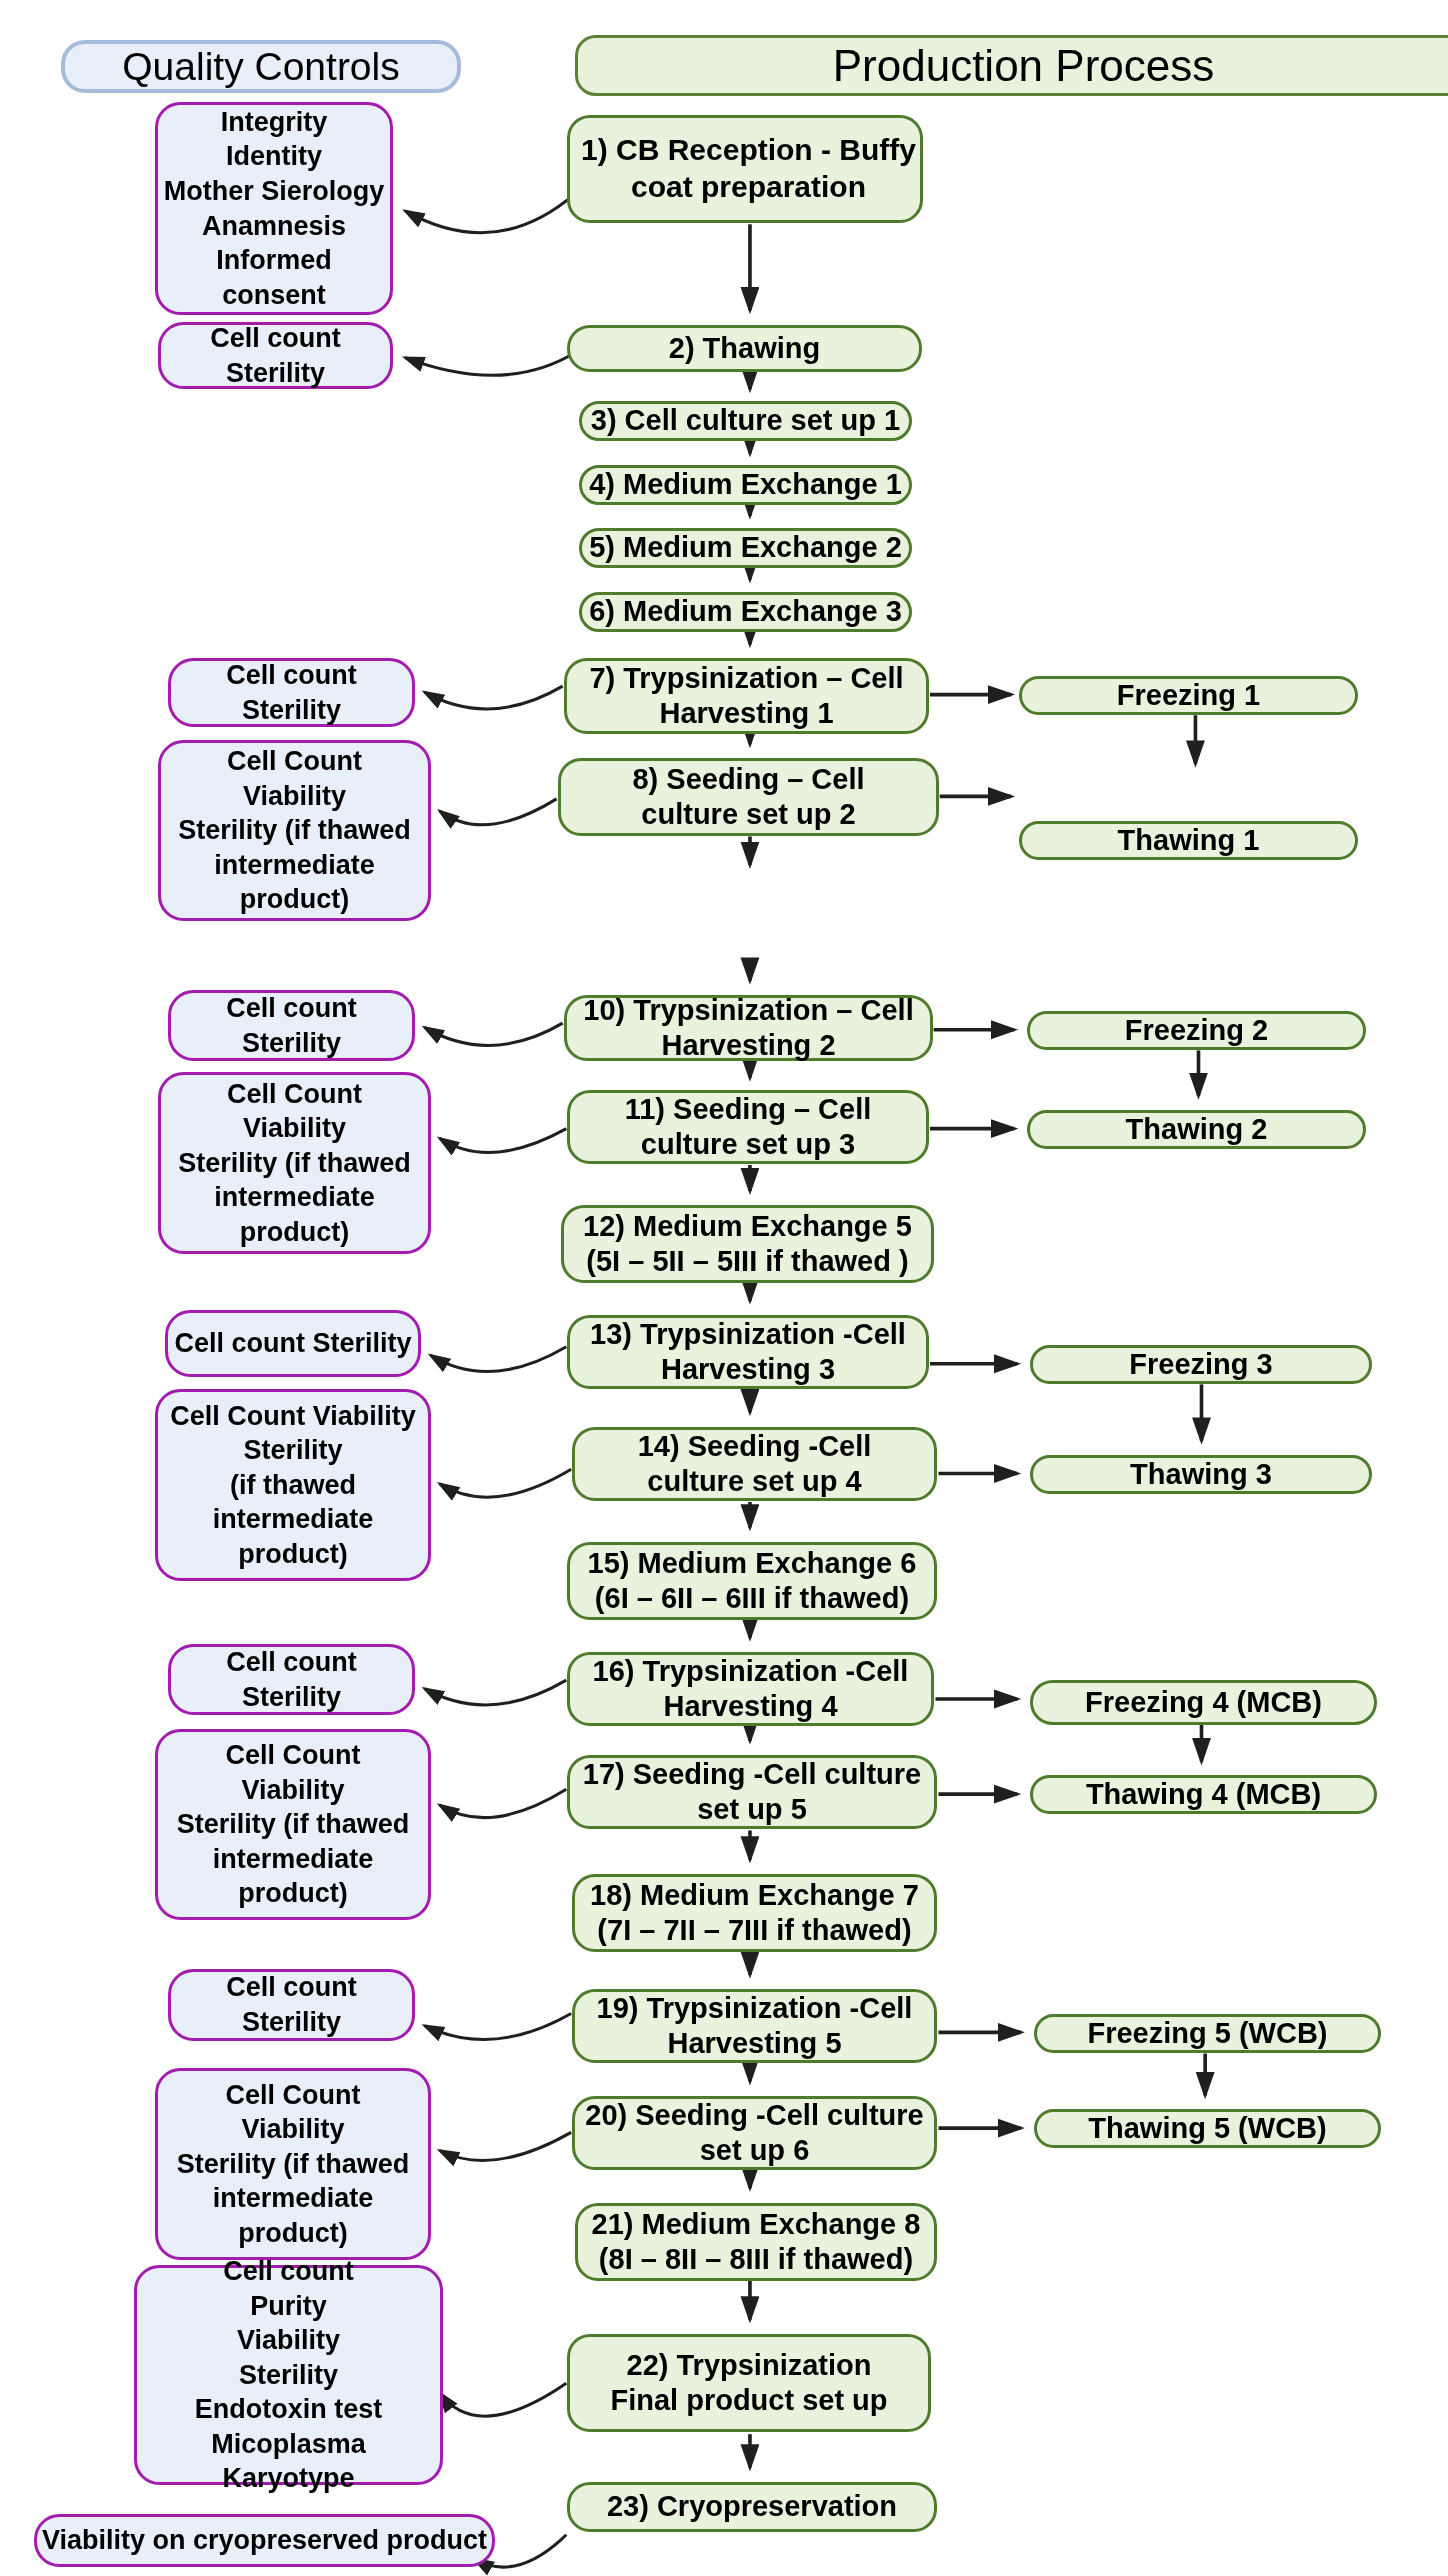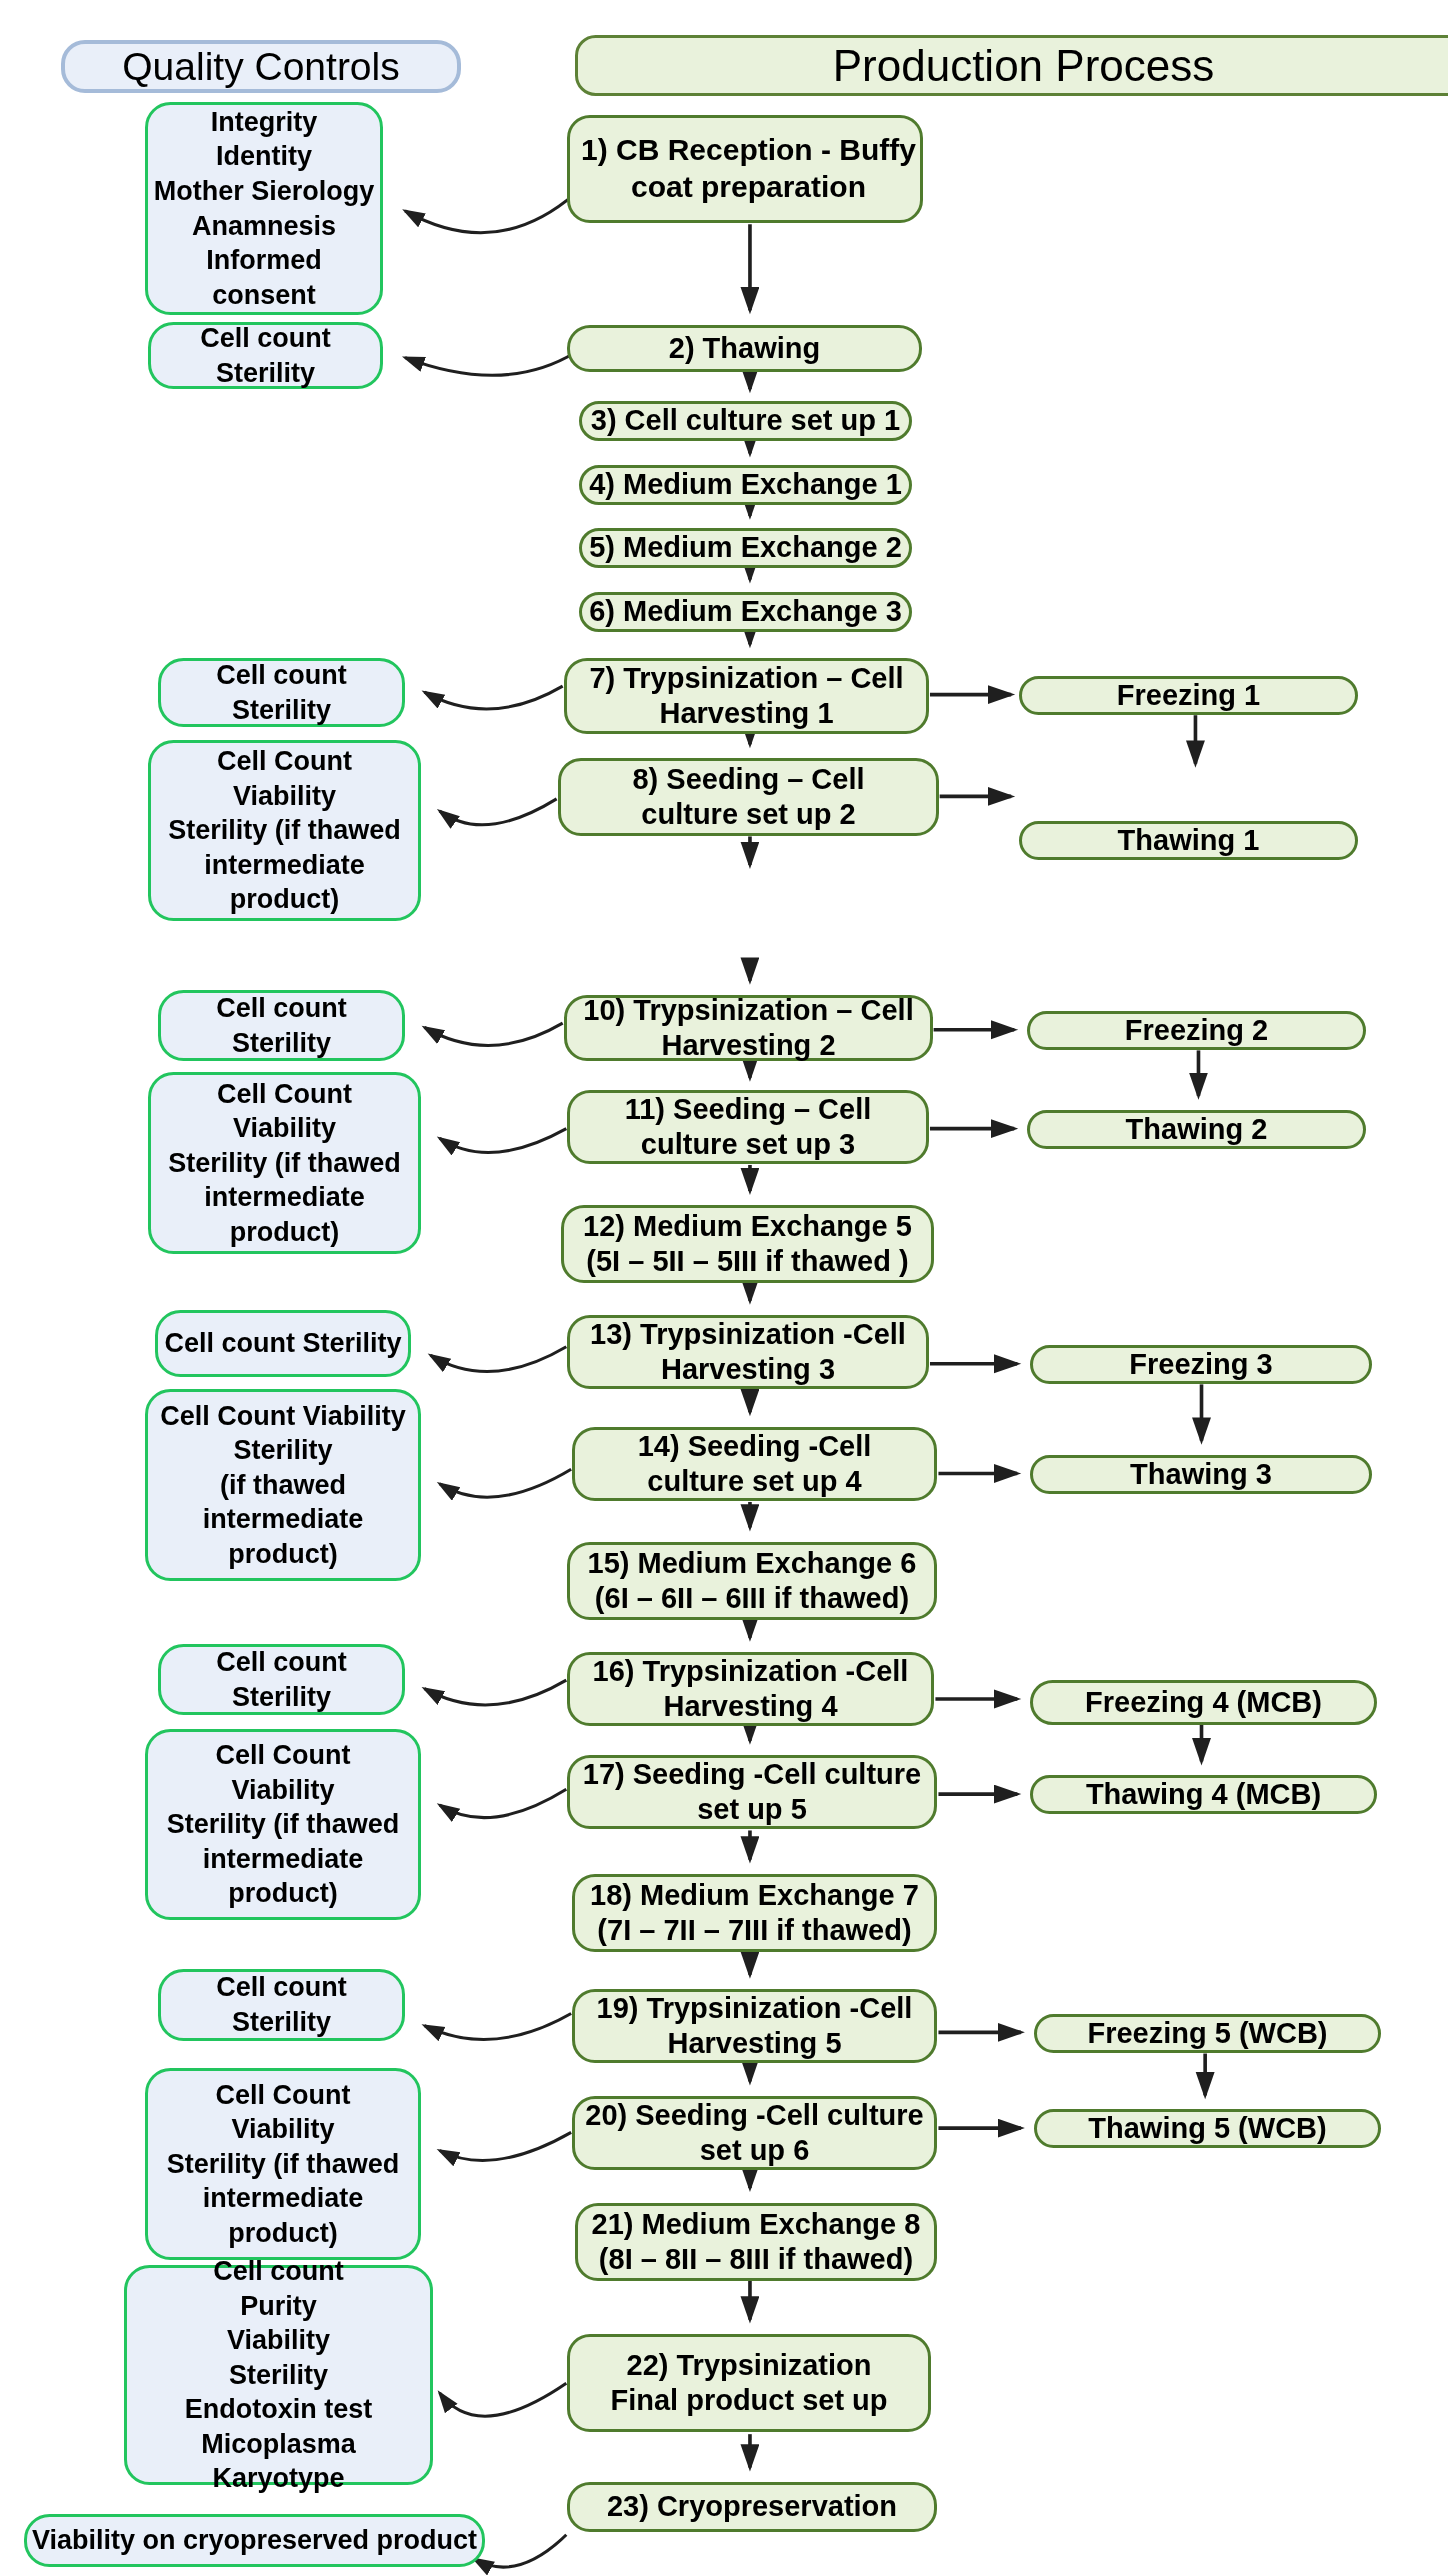--- a/index.html
+++ b/index.html
@@ -6,22 +6,22 @@
   body{font-family:"Liberation Sans", sans-serif;}
   #canvas{position:relative;width:1449px;height:2576px;background:#ffffff;overflow:hidden;}
   #arrows{position:absolute;left:0;top:0;width:1449px;height:2576px;z-index:1;}
   .box{position:absolute;display:flex;align-items:center;justify-content:center;
        text-align:center;white-space:pre-line;color:#000;z-index:2;box-sizing:border-box;}
   .hdr-qc{background:#e9eff9;border:4.2px solid #a5bbd9;border-radius:24px;font-size:39px;}
   .hdr-pp{background:#e9f2dc;border:3.6px solid #5d8136;border-radius:20.6px;font-size:44px;}
   .pbox{background:#e9f2dc;border:3.6px solid #4f7b2d;border-radius:23px;
         font-size:29px;font-weight:600;line-height:1.22;}
   .pbig{font-size:30px;}
-  .qbox{background:#e9eff9;border:3px solid #22c55e;border-radius:25.5px;
-        font-size:27px;font-weight:600;line-height:1.28;}
+  .qbox{background:#e9eff9;border:3px solid #a21caf;border-radius:25.5px;
+        font-size:27px;font-weight:600;line-height:1.28;margin-left:10px;}
   .sbox{background:#e9f2dc;border:3.6px solid #4f7b2d;border-radius:28px;
         font-size:29px;font-weight:600;}
 </style>
 </head>
 <body>
 
 <div id="canvas">
 
   <svg id="arrows" viewBox="0 0 2390 4250" xmlns="http://www.w3.org/2000/svg">
     <defs>

